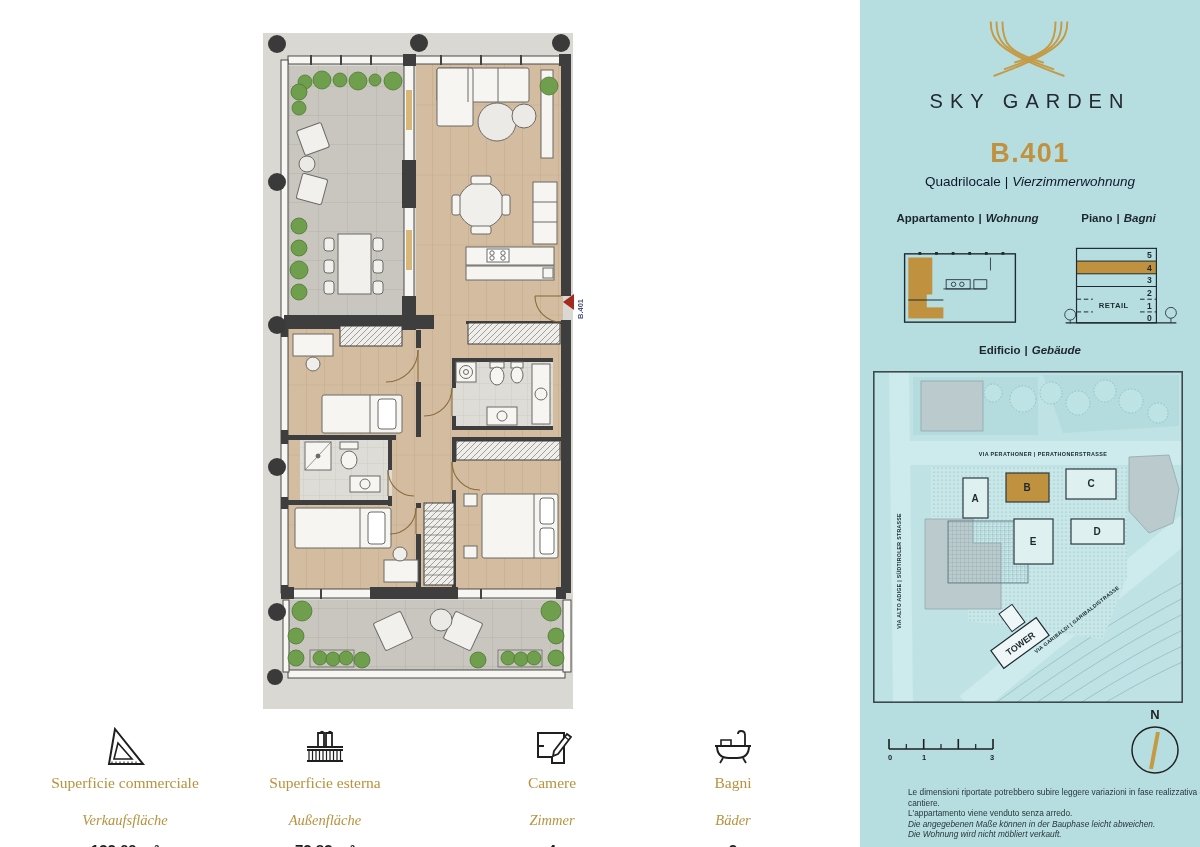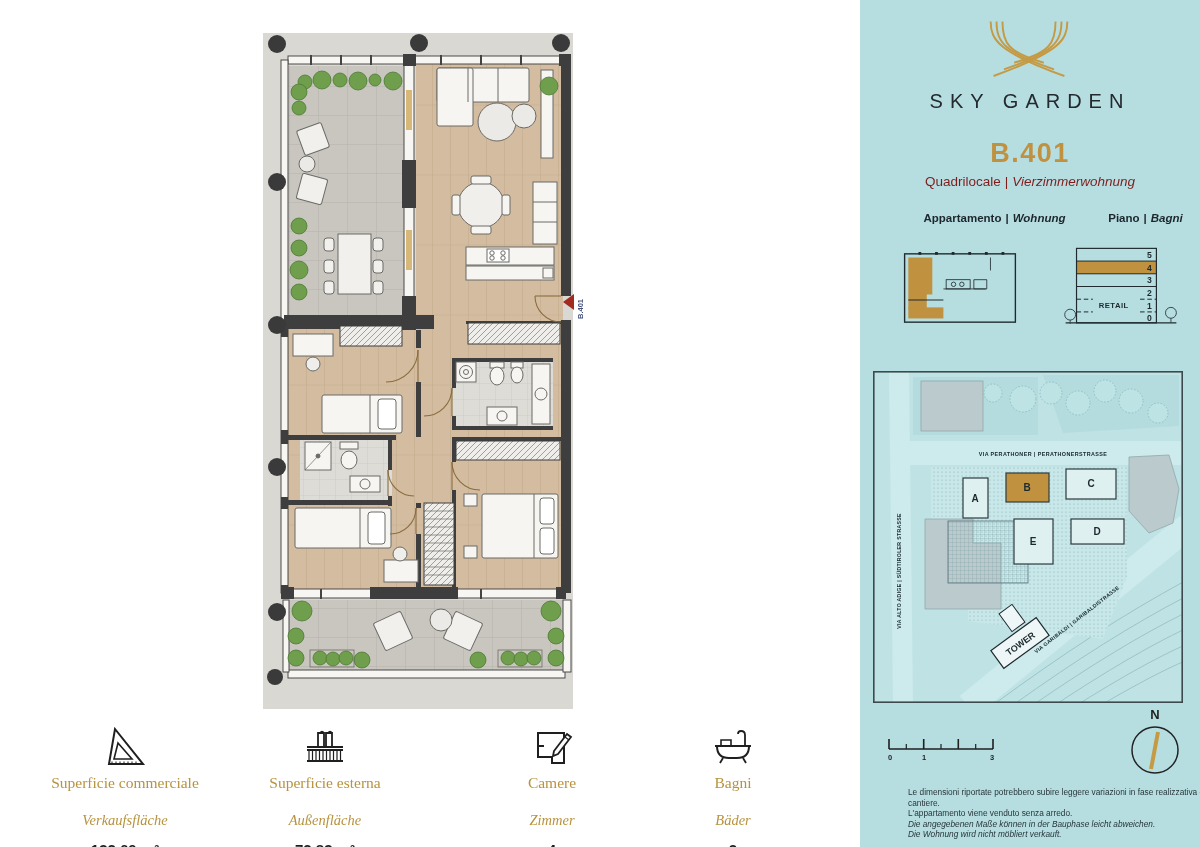--- a/index.html
+++ b/index.html
@@ -14,24 +14,24 @@
   .metric .lab-it{font-family:"Liberation Serif",serif;color:#b8923d;font-size:15.5px;margin-top:2px;}
   .metric .lab-de{font-family:"Liberation Serif",serif;color:#b8923d;font-size:14.5px;font-style:italic;margin-top:20px;}
   .metric .val{font-size:15px;font-weight:bold;color:#1d1d1d;margin-top:12px;}
   
   .sidebar{position:absolute;left:860px;top:0;width:340px;height:847px;background:#b6dee1;}
   .logo{position:absolute;left:110px;top:16px;width:118px;height:64px;}
   .brand{position:absolute;left:0;top:90px;width:340px;text-align:center;font-size:20px;
          letter-spacing:7px;color:#23292e;font-weight:500;}
   .unit{position:absolute;left:0;top:138px;width:340px;text-align:center;font-size:27px;
         font-weight:bold;color:#c0923f;letter-spacing:1.5px;}
-  .subtitle{position:absolute;left:0;top:174px;width:340px;text-align:center;font-size:13.5px;color:#7f1d1d;}
+  .subtitle{position:absolute;left:0;top:174px;width:340px;text-align:center;font-size:13.5px;color:#0f172a;}
   .subtitle .it{font-style:italic;}
   .sep{padding:0 4px;}
-  .hdr{position:absolute;top:212px;font-size:11.5px;font-weight:bold;color:#1c262c;text-align:center;margin-left:27px;}
+  .hdr{position:absolute;top:212px;font-size:11.5px;font-weight:bold;color:#1c262c;text-align:center;}
   .hdr .it{font-style:italic;}
   .hdr-apt{left:0;width:215px;}
   .hdr-piano{left:196px;width:125px;}
   .diagram{position:absolute;}
   .edificio{position:absolute;left:0;top:344px;width:340px;text-align:center;
             font-size:11.5px;font-weight:bold;color:#1c262c;}
   .edificio .it{font-style:italic;}
   .map{position:absolute;left:13px;top:371px;}
   .scalebar{position:absolute;left:25px;top:733px;}
   .compass{position:absolute;left:265px;top:706px;}
@@ -431,20 +431,23 @@
       </g>
       <text x="57" y="74" font-size="8.5" font-weight="bold" letter-spacing="0.5" fill="#1c2a2e" text-anchor="middle">RETAIL</text>
       <g stroke="#2e3b3f" stroke-width="1" fill="none">
         <circle cx="9" cy="81" r="6"></circle>
           <path d="M9,87 V91"></path>
         <circle cx="120" cy="79" r="6"></circle>
           <path d="M120,85 V90"></path>
       </g>
     </svg>
 
+    <div class="edificio">
+      <span>Edificio</span><span class="sep">|</span><span class="it">Gebäude</span>
+    </div>
 
     <svg class="map" width="310" height="332" viewBox="0 0 310 332">
       <defs>
         <pattern id="patDots" patternUnits="userSpaceOnUse" width="4" height="4">
           <circle cx="1" cy="1" r="0.6" fill="#86afb3"></circle>
         </pattern>
         <pattern id="patGrid" patternUnits="userSpaceOnUse" width="4" height="4">
           <path d="M4,0 V4 M0,4 H4" stroke="#7fa3a7" stroke-width="0.6"></path>
         </pattern>
       </defs>

